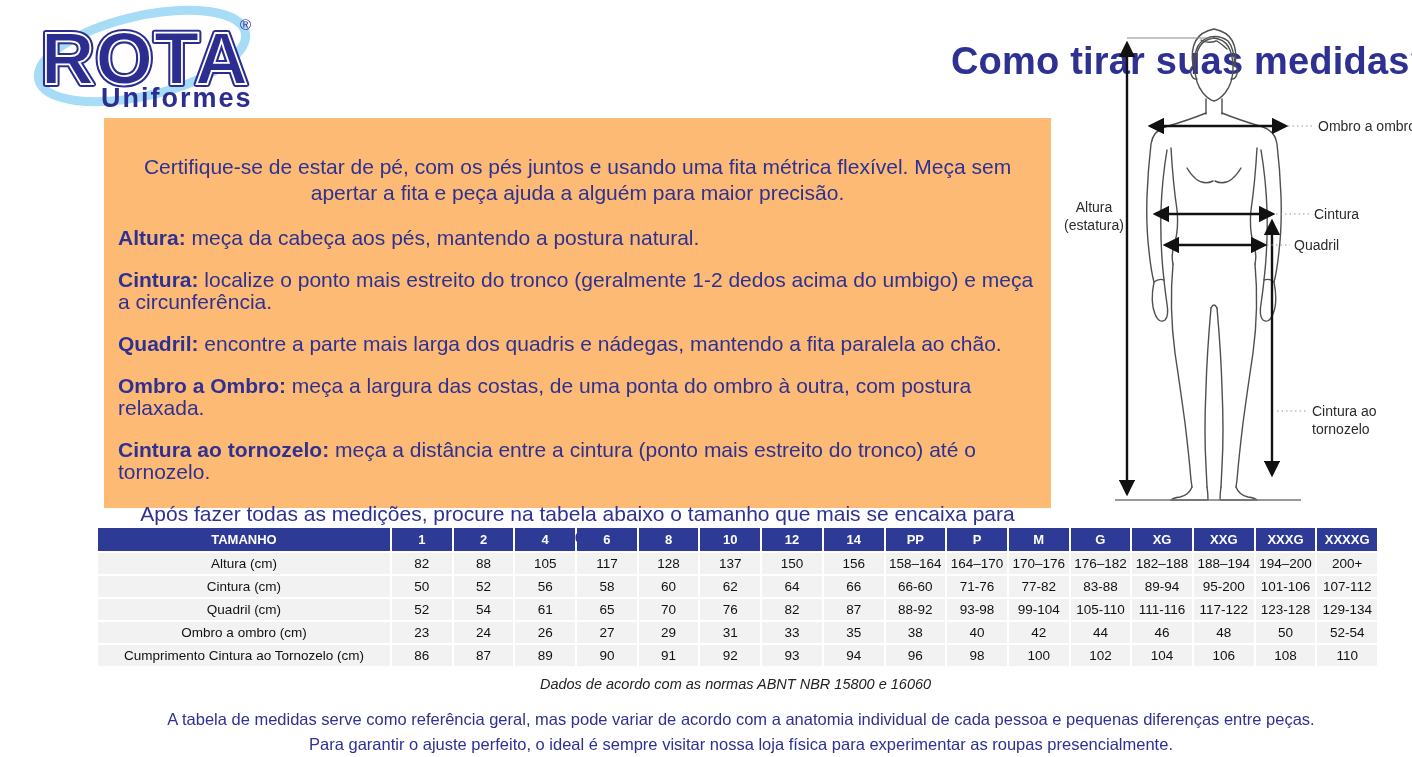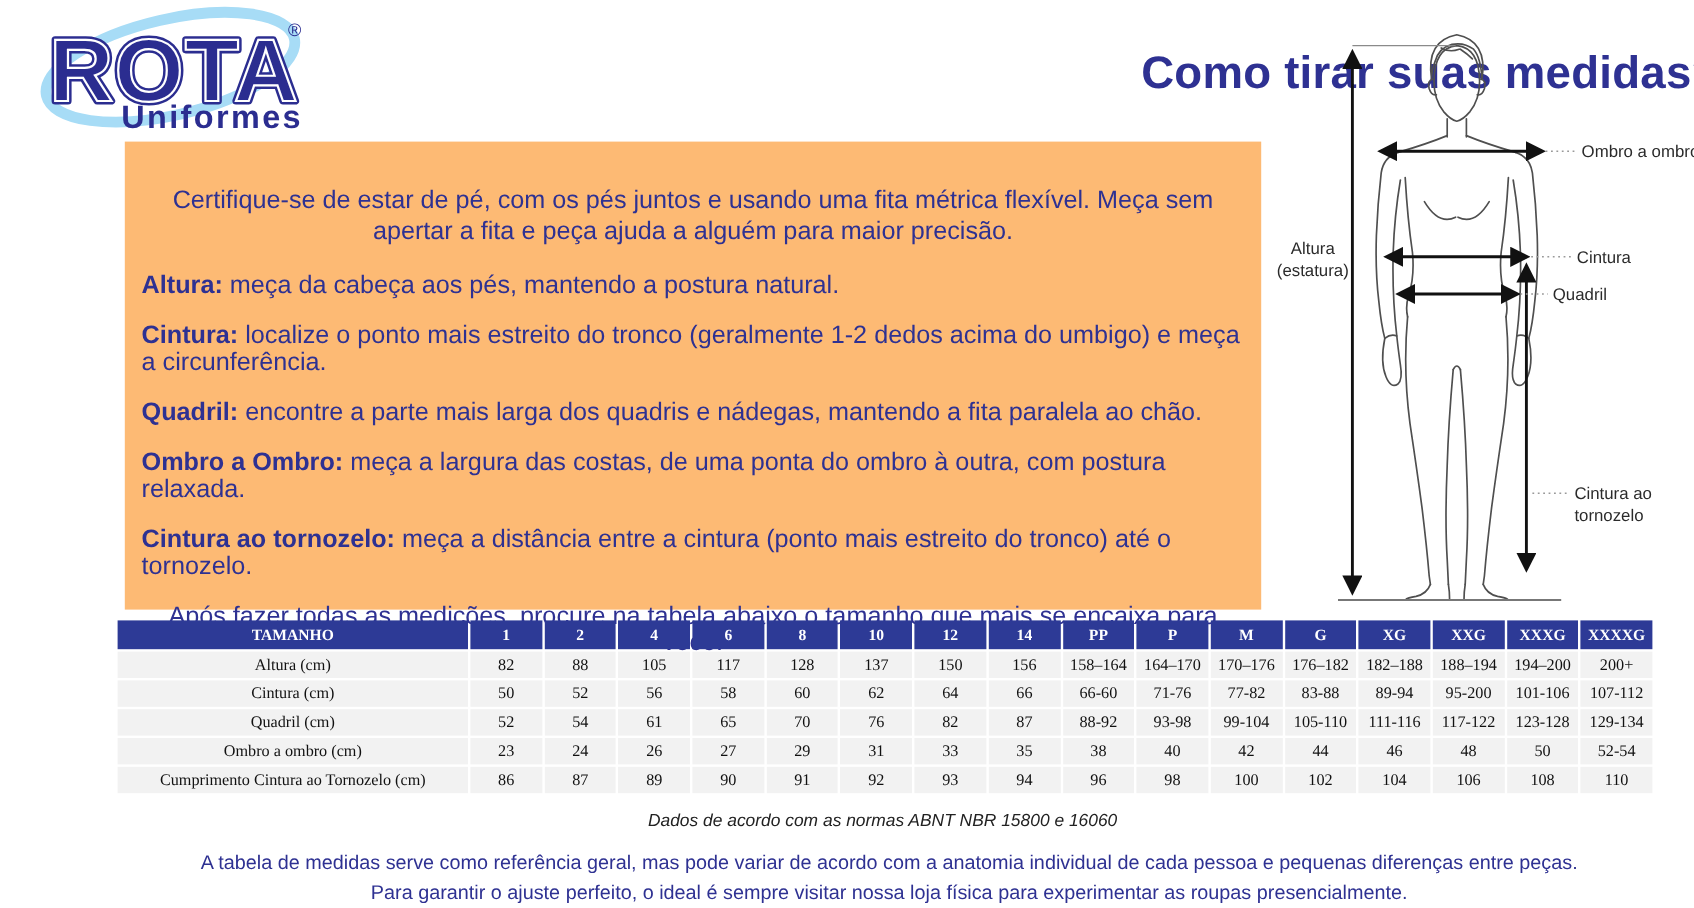--- a/index.html
+++ b/index.html
@@ -18,21 +18,21 @@
          background:#fdba74; padding:36px 14px 0 14px; color:#2e3192; font-size:21px; }
   .box .intro { text-align:center; max-width:912px; margin:0 auto 21px auto; line-height:26px; }
   .box .instruction-line { line-height:22px; margin:0 0 20px 0; }
   .box .instruction-line strong { font-weight:bold; }
   .box .closing { text-align:center; margin-top:4px; line-height:22px; }
 
   
   .figure { position:absolute; left:1040px; top:8px; width:372px; height:517px; }
 
   
-  .table-wrap { position:absolute; left:75px; top:515px; width:1283px;font-family:Liberation Serif, serif; }
+  .table-wrap { position:absolute; left:75px; top:526px; width:1283px; }
   table { border-collapse:separate; border-spacing:2px; width:100%; table-layout:fixed; }
   col.label-col { width:292px; }
   th { background:#2d3a96; color:#ffffff; font-size:13px; font-weight:bold;
        text-align:center; padding:4px 0; }
   td { background:#f2f2f2; color:#111111; font-size:13.5px; text-align:center; padding:3px 0; }
 
   .table-note { position:absolute; left:75px; top:676px; width:1283px; text-align:center;
                 font-style:italic; font-size:14.5px; color:#222222; padding-right:4px; }
 
   

